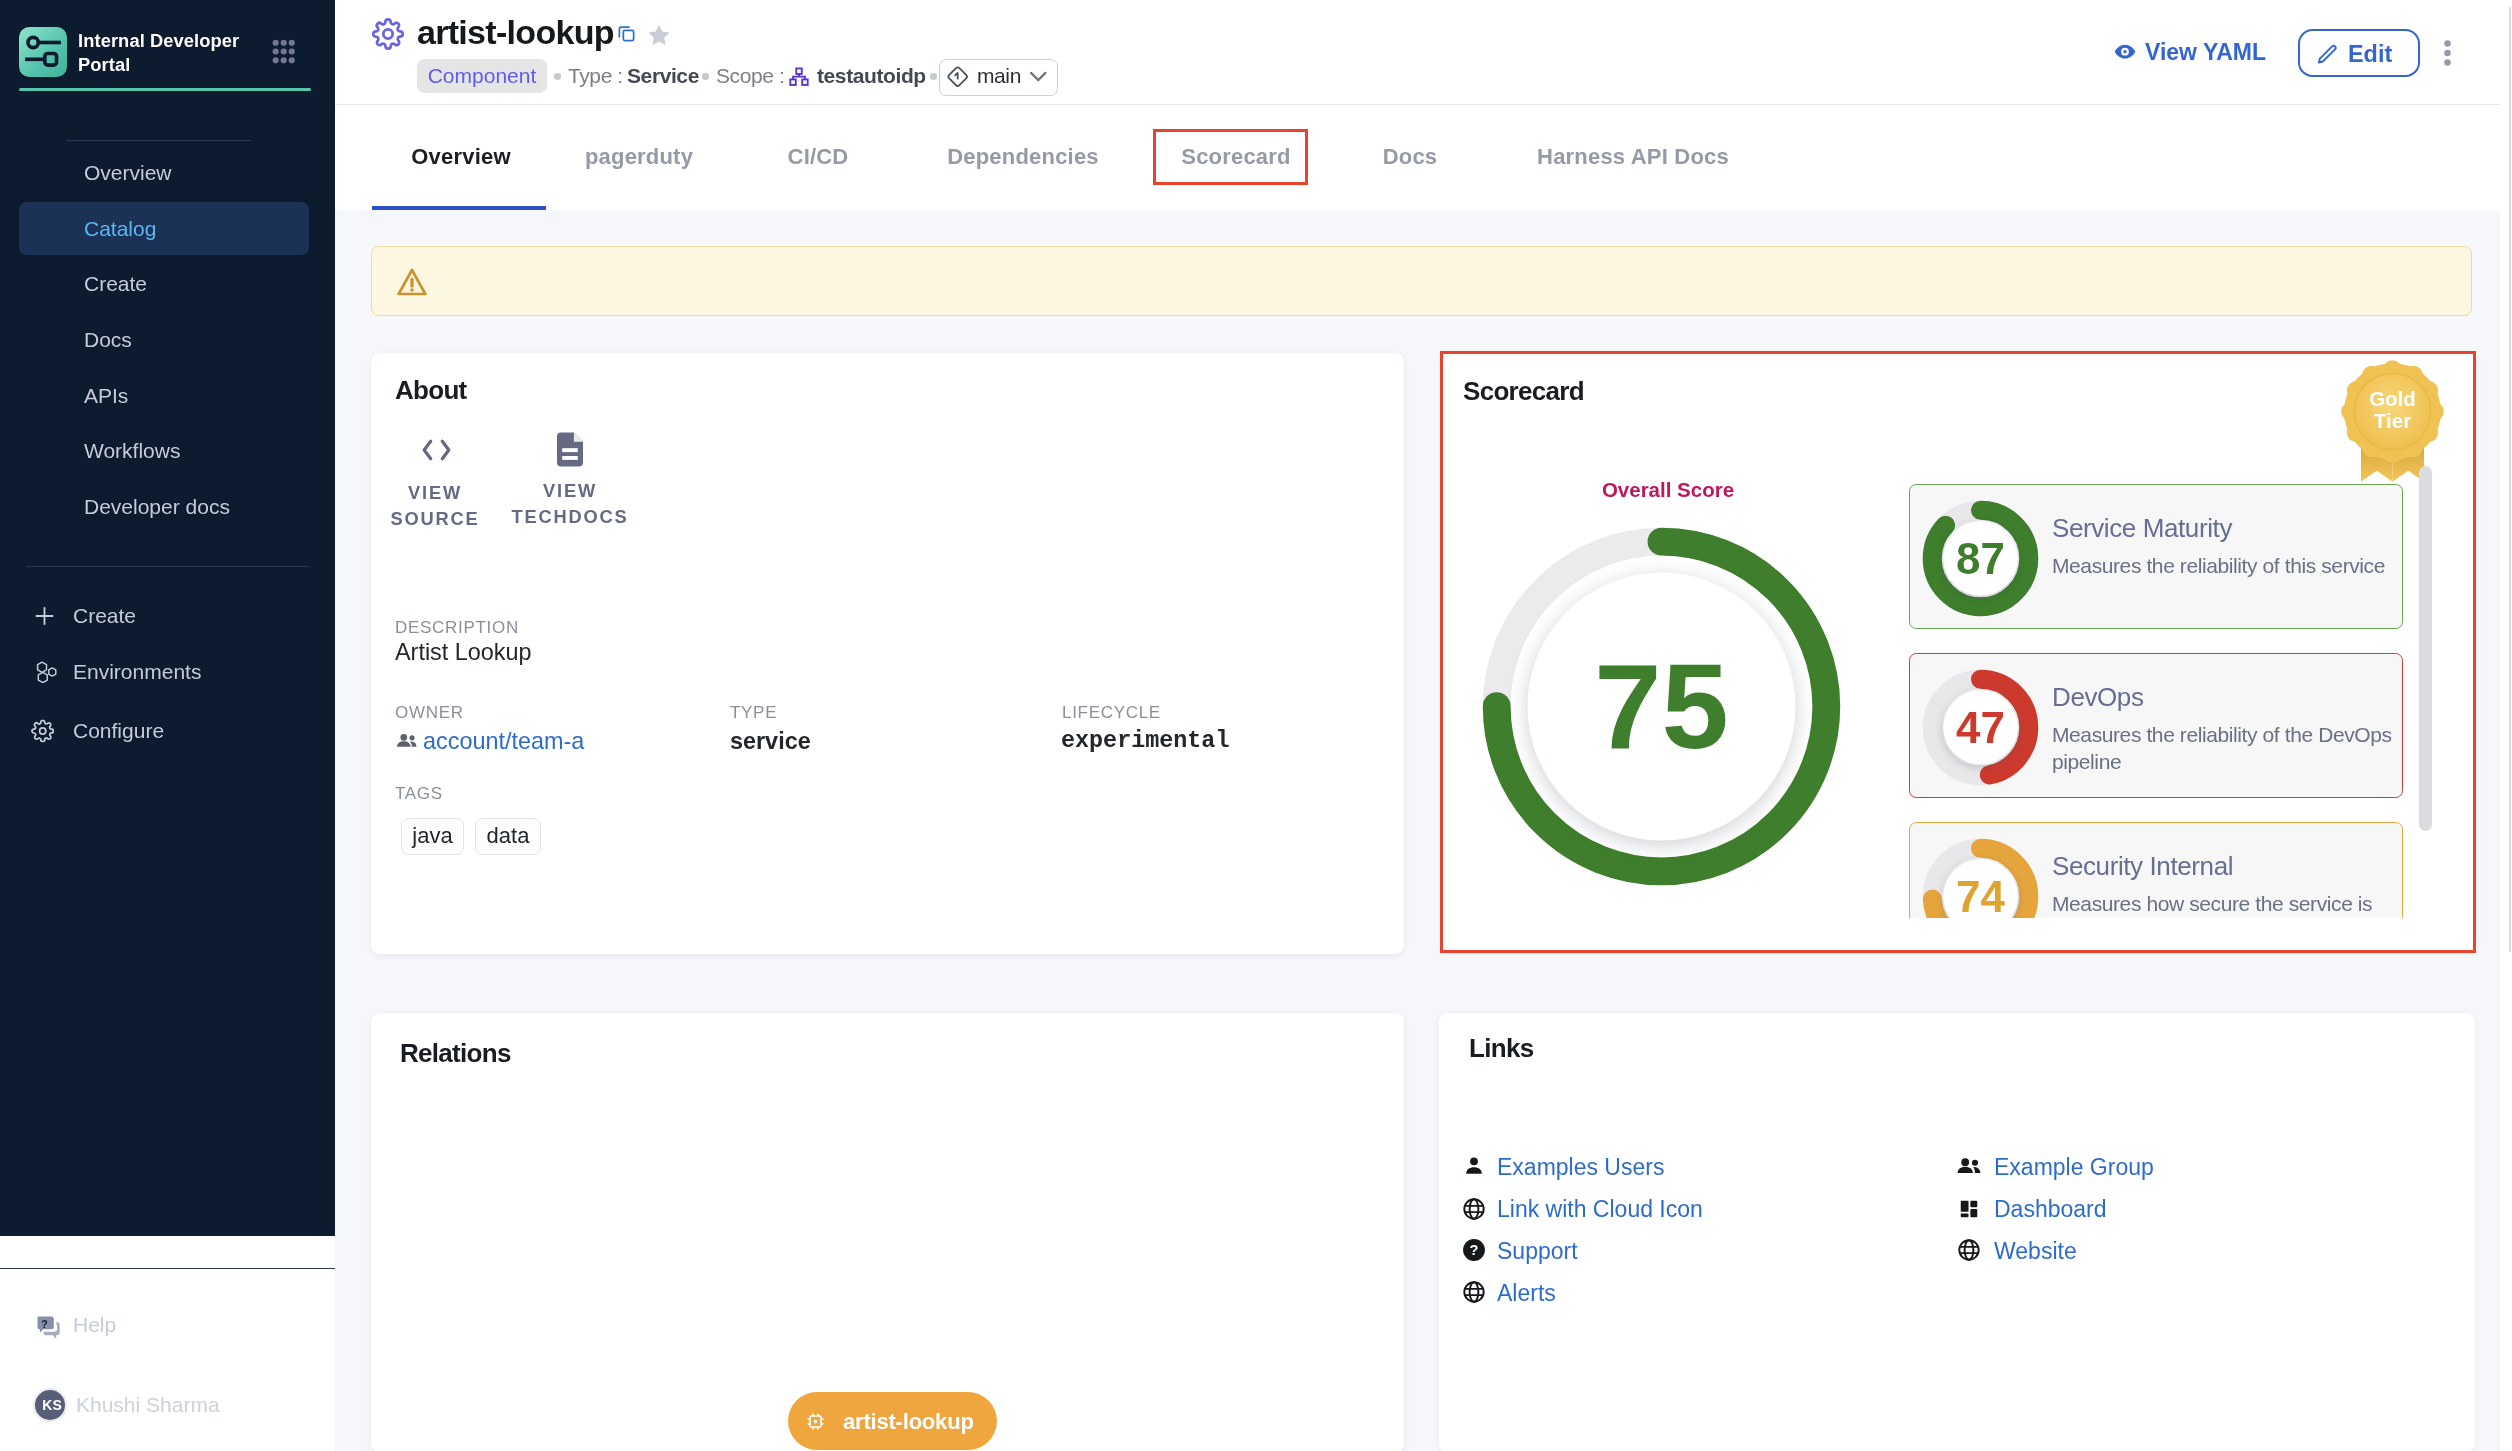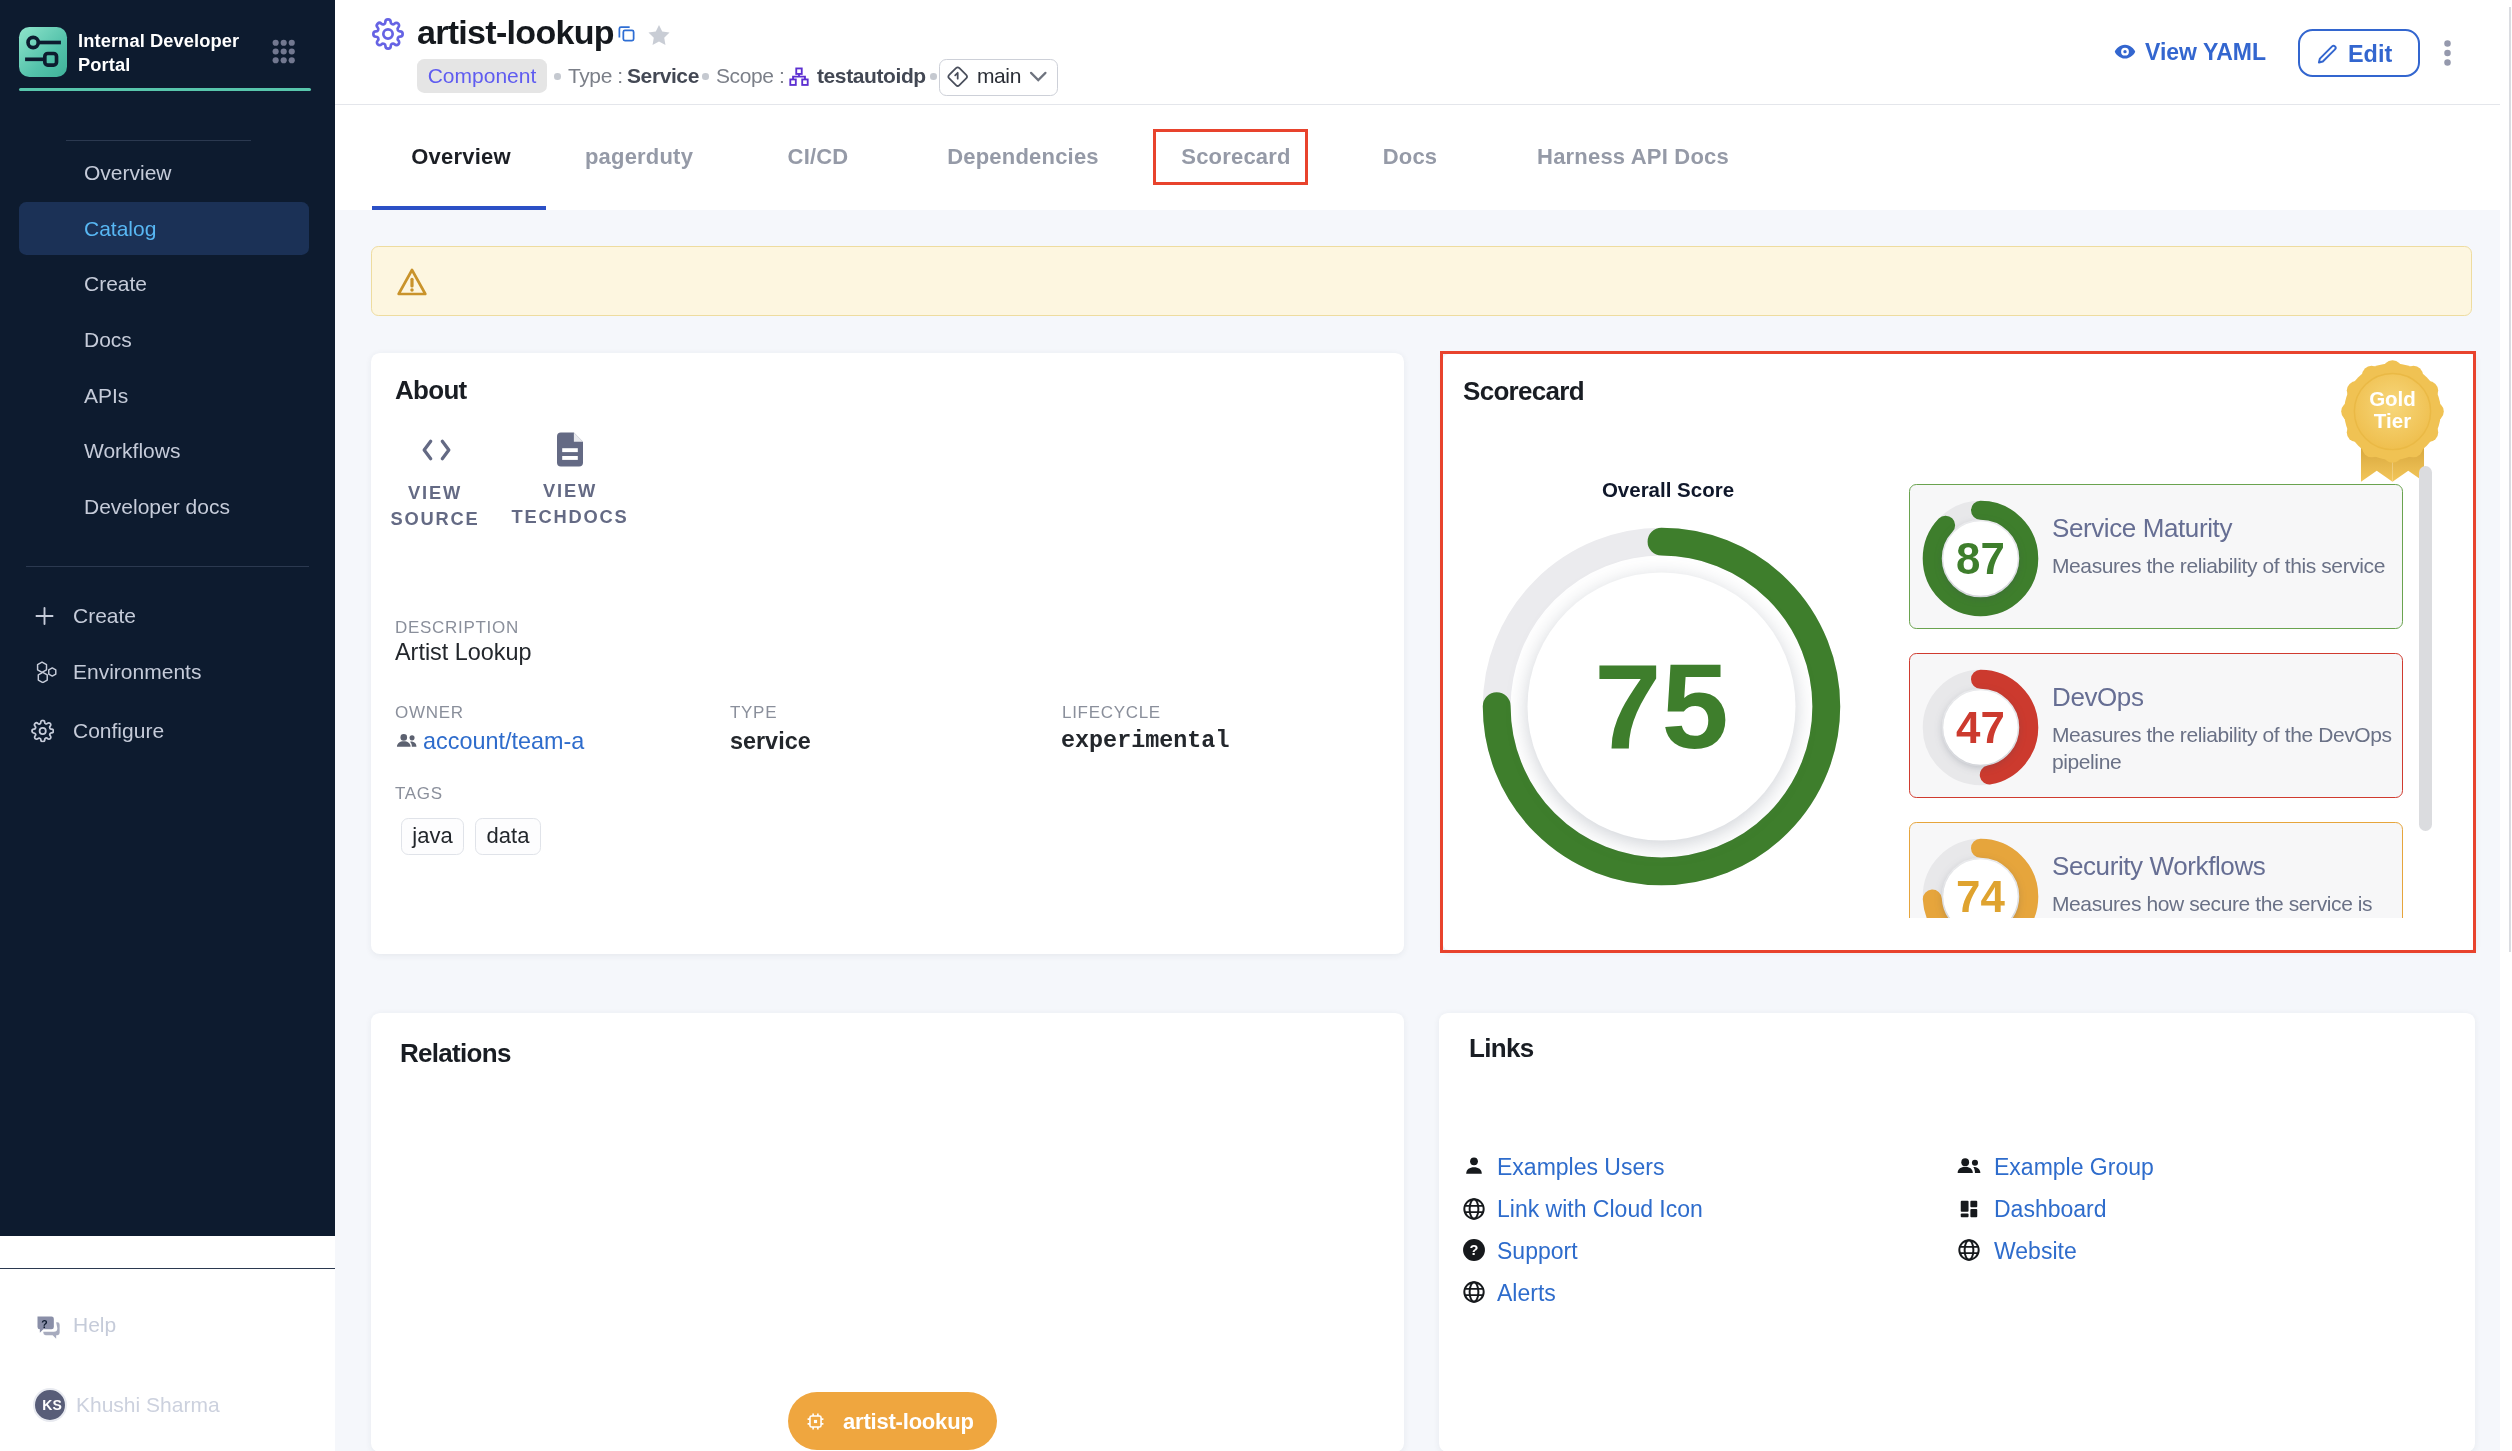--- a/index.html
+++ b/index.html
@@ -136,21 +136,21 @@
         <circle cx="16.0" cy="70.0" r="13" fill="#f0c253"></circle>
         <circle cx="23.6" cy="41.5" r="13" fill="#f0c253"></circle>
         <circle cx="44.5" cy="20.6" r="13" fill="#f0c253"></circle>
       </g>
     <circle cx="73" cy="70" r="66" fill="#f0c253"></circle>
     <circle cx="73" cy="70" r="52" fill="url(#badg)" stroke="#eab945" stroke-width="2"></circle>
     <text x="73" y="62" text-anchor="middle" font-family="Liberation Sans, sans-serif" font-size="28" font-weight="bold" fill="#fff">Gold</text>
     <text x="73" y="92" text-anchor="middle" font-family="Liberation Sans, sans-serif" font-size="28" font-weight="bold" fill="#fff">Tier</text>
   </svg>
 
-  <div class="abs" style="left:1558px;top:478px;width:220px;text-align:center;font-size:20.5px;font-weight:bold;color:#0f172a;">Overall Score</div>
+  <div class="abs" style="left:1558px;top:478px;width:220px;text-align:center;font-size:20.5px;font-weight:bold;color:#be185d;">Overall Score</div>
 
   <svg class="abs" style="left:1474px;top:519px" width="375" height="375" viewBox="0 0 512 512">
     <circle cx="256" cy="256" r="225" fill="none" stroke="#ebebee" stroke-width="38"></circle>
     <circle cx="256" cy="256" r="225" fill="none" stroke="#3e7e2c" stroke-width="38" stroke-linecap="round" stroke-dasharray="1060.3 353.4" transform="rotate(-90 256 256)"></circle>
     <circle cx="256" cy="256" r="183" fill="#fff" filter="drop-shadow(0 6px 14px rgba(60,70,90,0.25))"></circle>
     <text x="256" y="312" text-anchor="middle" font-family="Liberation Sans, sans-serif" font-size="165" font-weight="bold" fill="#3e7e2c">75</text>
   </svg>
 
   <div class="abs" style="left:1909px;top:484px;width:498px;height:434px;overflow:hidden;">
     <div class="mcard" style="left:0;top:0;border:1.5px solid #6aa34f;">
@@ -173,21 +173,21 @@
       <div class="mtitle">DevOps</div>
       <div class="mdesc">Measures the reliability of the DevOps pipeline</div>
     </div>
     <div class="mcard" style="left:0;top:338px;border:1.5px solid #e6a53c;">
       <svg class="mdonut" width="117" height="117" viewBox="0 0 160 160">
         <circle cx="80" cy="80" r="66" fill="none" stroke="#e8e8ea" stroke-width="26"></circle>
         <circle cx="80" cy="80" r="66" fill="none" stroke="#e6a53c" stroke-width="26" stroke-linecap="round" stroke-dasharray="306.9 107.8" transform="rotate(-90 80 80)"></circle>
         <circle cx="80" cy="80" r="51" fill="#fff" filter="drop-shadow(0 3px 6px rgba(60,70,90,0.3))"></circle>
         <text x="80" y="101" text-anchor="middle" font-family="Liberation Sans, sans-serif" font-size="60" font-weight="bold" fill="#dfa32f">74</text>
       </svg>
-      <div class="mtitle">Security Workflows</div>
+      <div class="mtitle">Security Internal</div>
       <div class="mdesc">Measures how secure the service is</div>
     </div>
   </div>
   <div id="lscroll"></div>
 
   <div class="card" style="left:371px;top:1013px;width:1033px;height:439px;"></div>
   <div class="cardtitle" style="left:400px;top:1038px;">Relations</div>
   <div class="abs" style="left:788px;top:1392px;width:209px;height:58px;border-radius:29px;background:#efa63f;"></div>
   <svg class="abs" style="left:806px;top:1412px" width="19" height="19" viewBox="0 0 24 24" fill="none" stroke="#fff" stroke-width="2">
       <rect x="5" y="5" width="14" height="14" rx="2"></rect>

